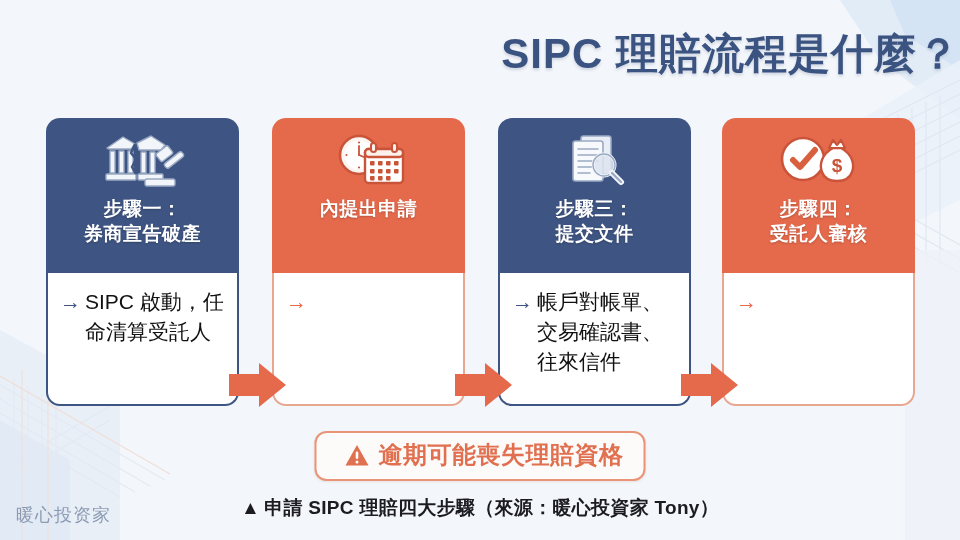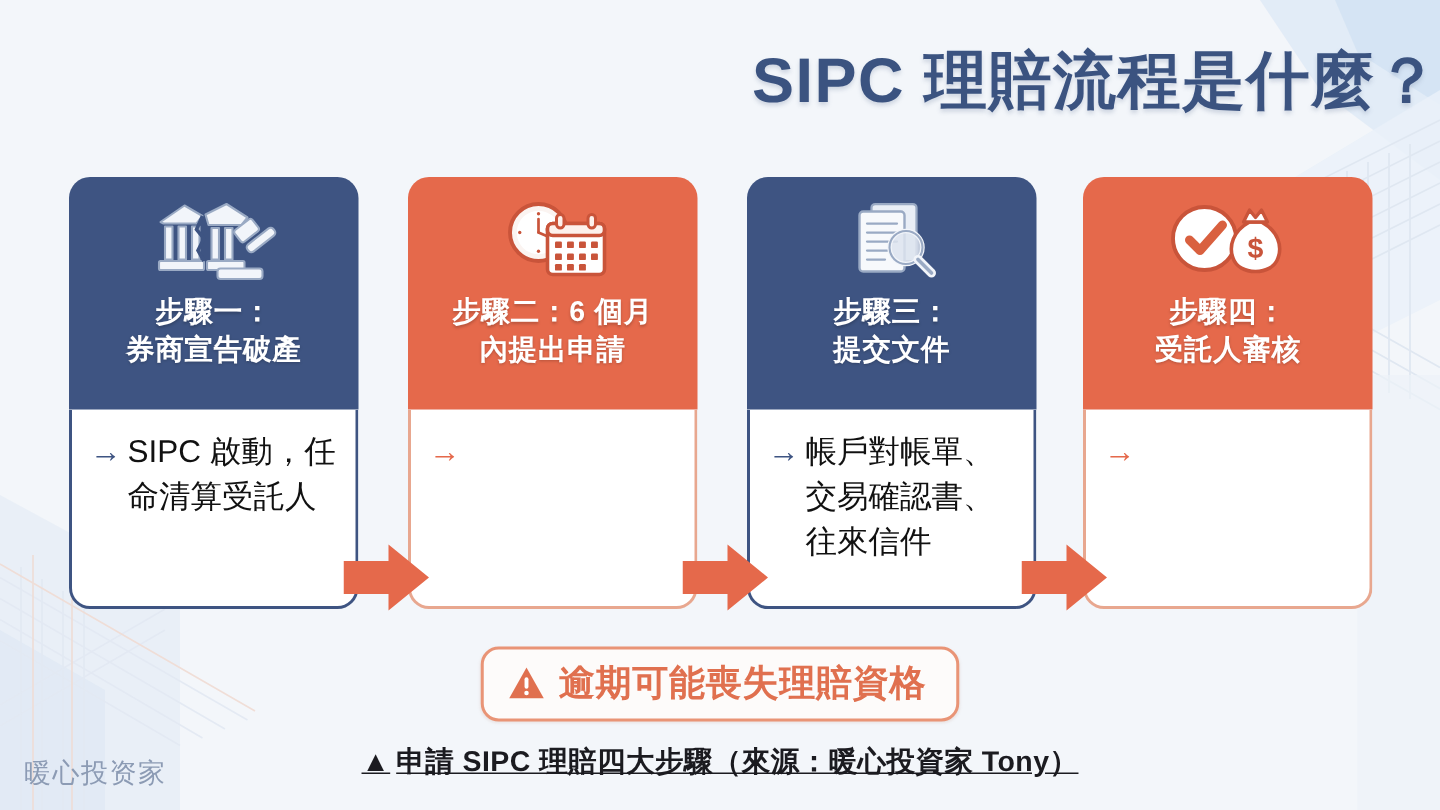--- a/index.html
+++ b/index.html
@@ -147,21 +147,21 @@
 
   
   .warning {
     position: absolute;
     top: 431px;
     left: 50%;
     transform: translateX(-50%);
     border: 2px solid #e99476;
     border-radius: 12px;
     background: #fdfbfa;
-    padding: 6px 20px 8px 16px;
+    padding: 6px 20px 8px 28px;
     display: flex;
     align-items: center;
     gap: 9px;
     box-shadow: 0 1px 2px rgba(190,140,120,0.18);
   }
   .warning-text {
     font-size: 24px;
     font-weight: bold;
     color: #e0704f;
     letter-spacing: 0.5px;
@@ -171,21 +171,20 @@
   .caption {
     position: absolute;
     top: 495px;
     left: 0;
     width: 960px;
     text-align: center;
     font-size: 19px;
     font-weight: bold;
     color: #1b1b20;
     letter-spacing: 0.3px;
-    text-decoration: underline;
   }
   .caption .tri { margin-right: 4px; }
 
   
   .watermark {
     position: absolute;
     left: 16px;
     top: 503px;
     font-size: 18px;
     color: #8c9bb4;
@@ -317,21 +316,20 @@
             <rect x="51" y="38" width="4.6" height="4.4" rx="0.8"></rect>
             <rect x="59" y="38" width="4.6" height="4.4" rx="0.8"></rect>
             <rect x="67" y="38" width="4.6" height="4.4" rx="0.8"></rect>
             <rect x="43" y="45" width="4.6" height="4.4" rx="0.8"></rect>
             <rect x="51" y="45" width="4.6" height="4.4" rx="0.8"></rect>
             <rect x="59" y="45" width="4.6" height="4.4" rx="0.8"></rect>
           </g>
         </svg>
       </div>
       <div class="card-title">
-        <span>步驟二：6 個月</span>
         <span>內提出申請</span>
       </div>
     </div>
     <div class="card-body">
       <div class="body-arrow">→</div>
     </div>
   </div>
 
   <div class="card navy pos2">
     <div class="card-head">

